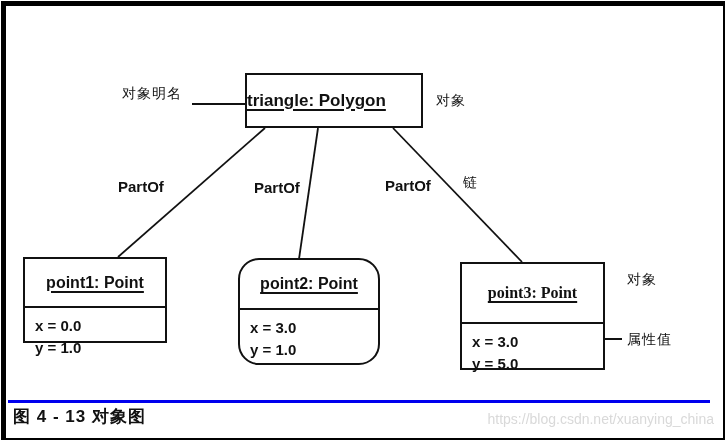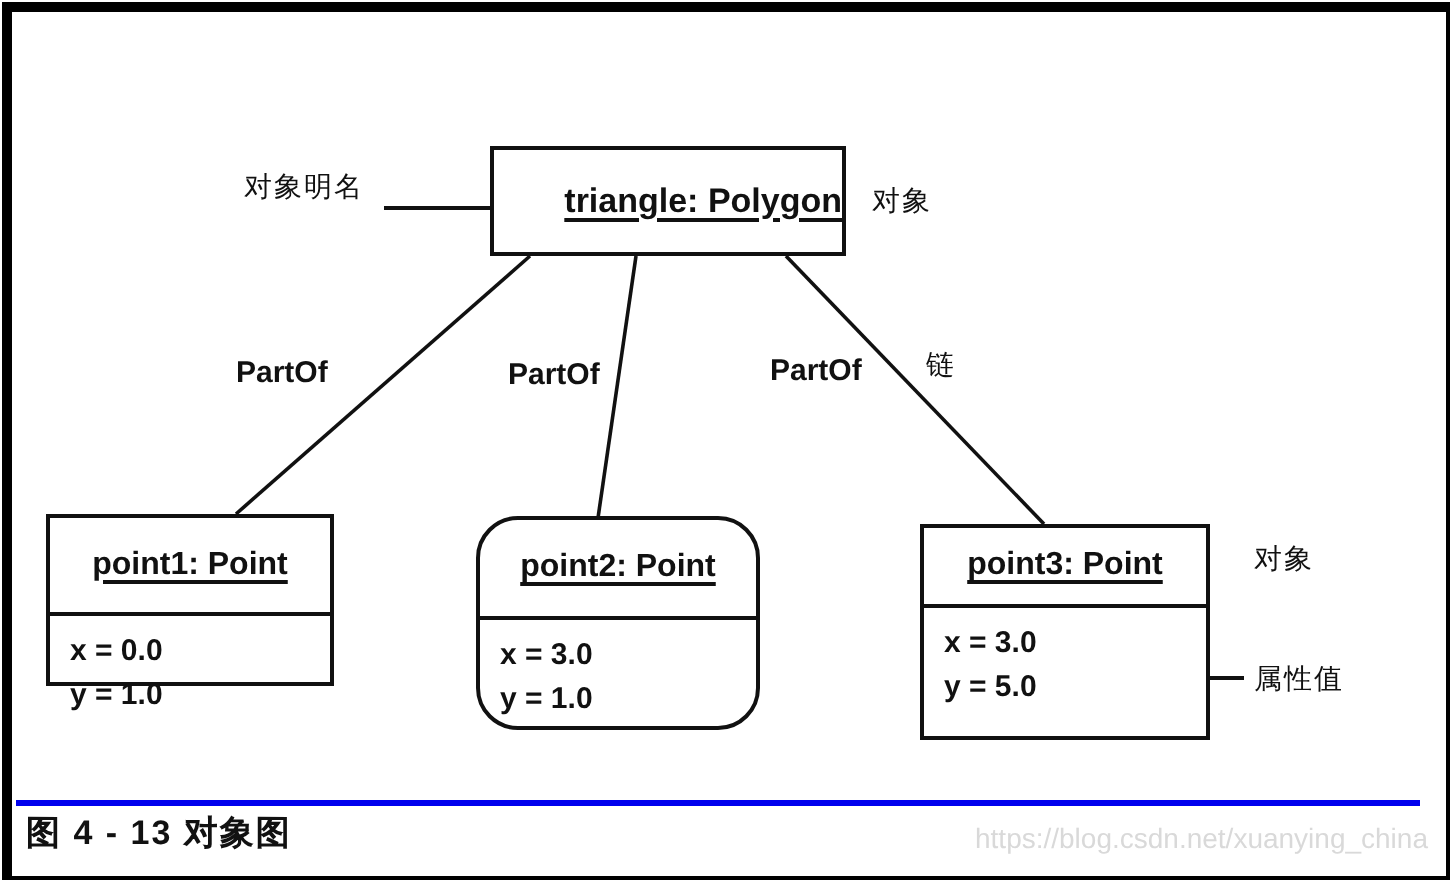--- a/index.html
+++ b/index.html
@@ -18,21 +18,21 @@
     border:5px solid #000;border-bottom-width:6px;pointer-events:none;
   }
   .svg-layer{position:absolute;left:0;top:0;width:725px;height:440px;}
 
   .obj-box{
     position:absolute;border:2px solid var(--line-black);background:#ffffff;
     box-sizing:border-box;
   }
   .top-box{
     left:245px;top:73px;width:178px;height:55px;
-    display:flex;align-items:center;justify-content:flex-end;
+    display:flex;align-items:center;justify-content:flex-start;
   }
   .obj-title{
     font-weight:700;font-size:17px;
     text-decoration:underline;text-decoration-thickness:2px;text-underline-offset:3px;
     white-space:nowrap;
   }
   .point-title{font-size:16px;}
   .title-compartment{
     display:flex;align-items:center;justify-content:center;
     border-bottom:2px solid var(--line-black);box-sizing:border-box;
@@ -105,21 +105,21 @@
     <div class="title-compartment" style="height:50px;">
       <span class="obj-title point-title">point2: Point</span>
     </div>
     <div class="attr-compartment">
       <div>x = 3.0</div>
       <div>y = 1.0</div>
     </div>
   </div>
 
   <div class="obj-box" style="left:460px;top:262px;width:145px;height:108px;">
-    <div class="title-compartment" style="height:40px;">
+    <div class="title-compartment" style="height:60px;font-family:Liberation Serif, serif;">
       <span class="obj-title point-title">point3: Point</span>
     </div>
     <div class="attr-compartment">
       <div>x = 3.0</div>
       <div>y = 5.0</div>
     </div>
   </div>
 
   <div class="blue-rule"></div>
   <div class="caption">图 4 - 13 对象图</div>

